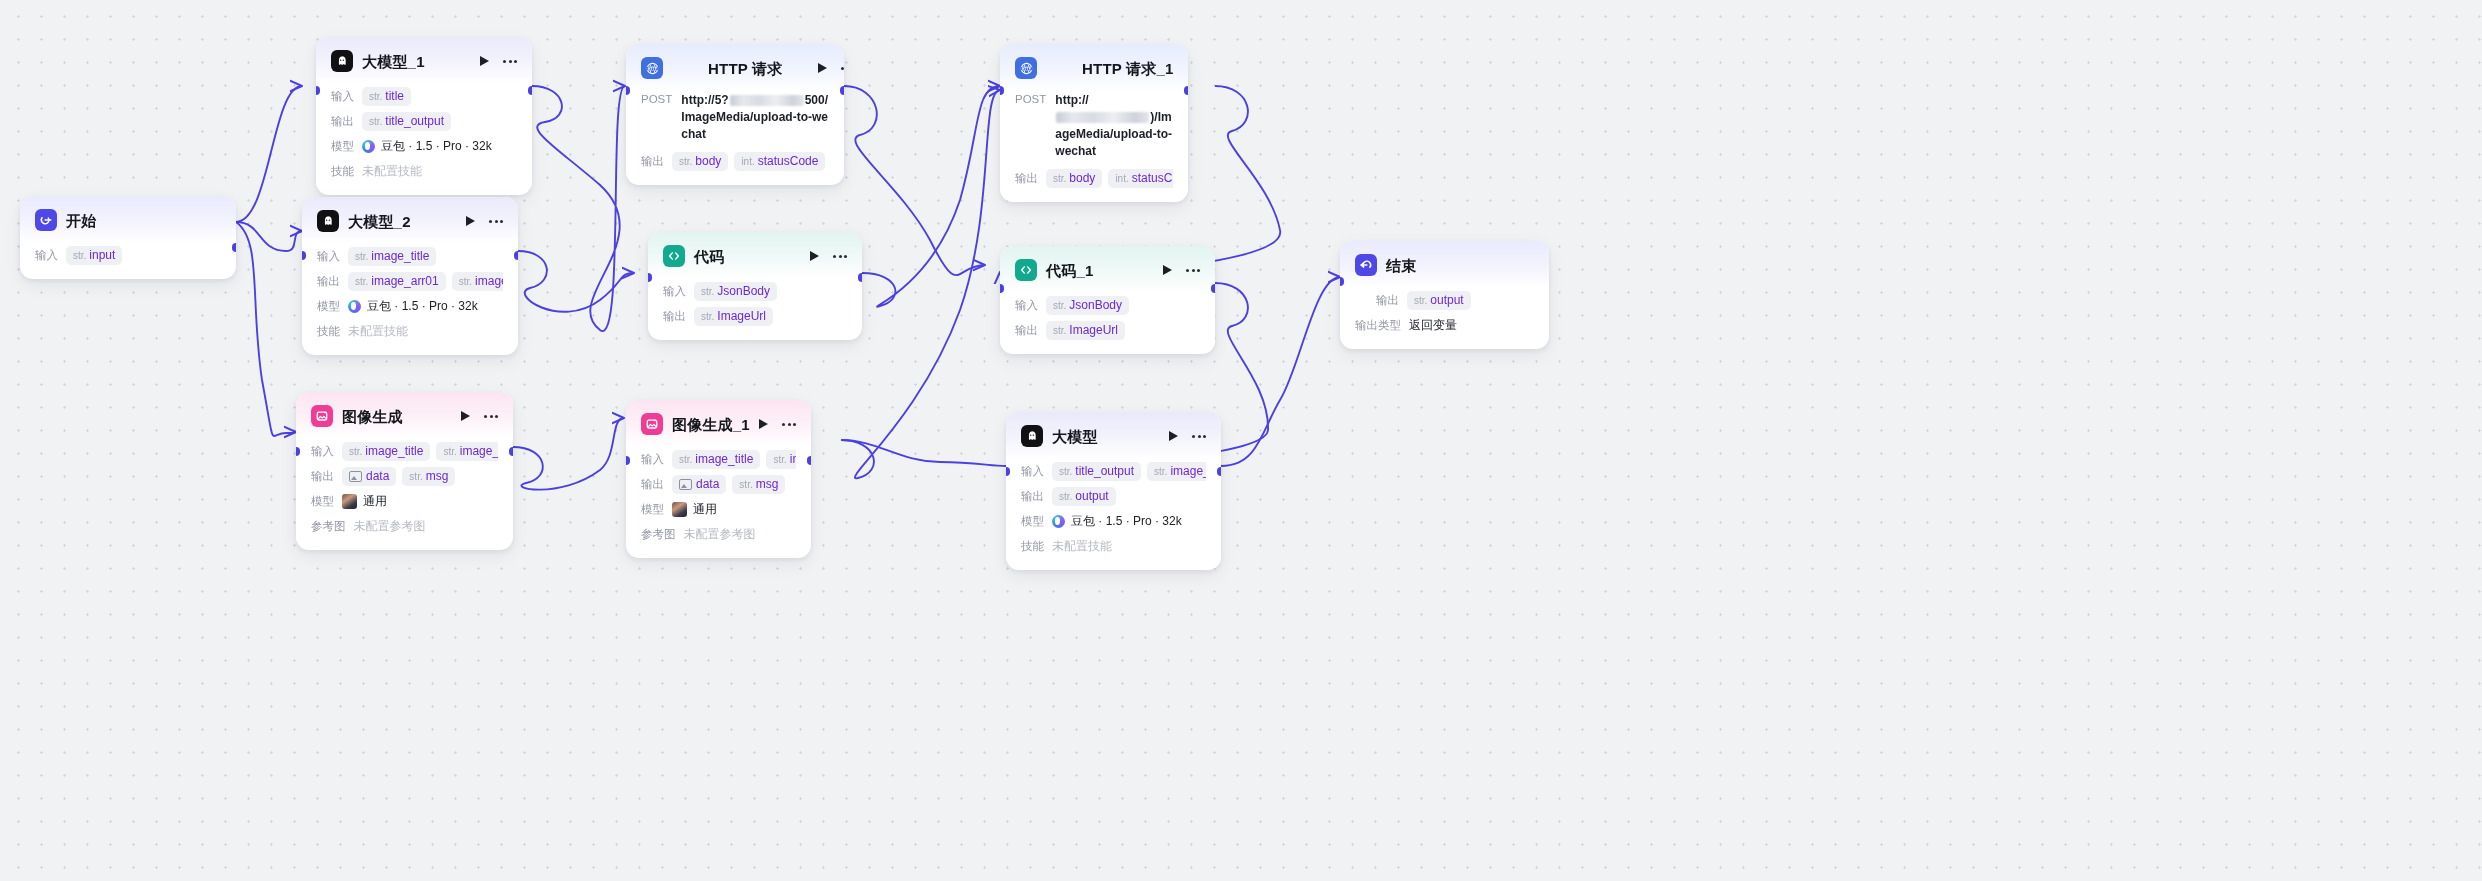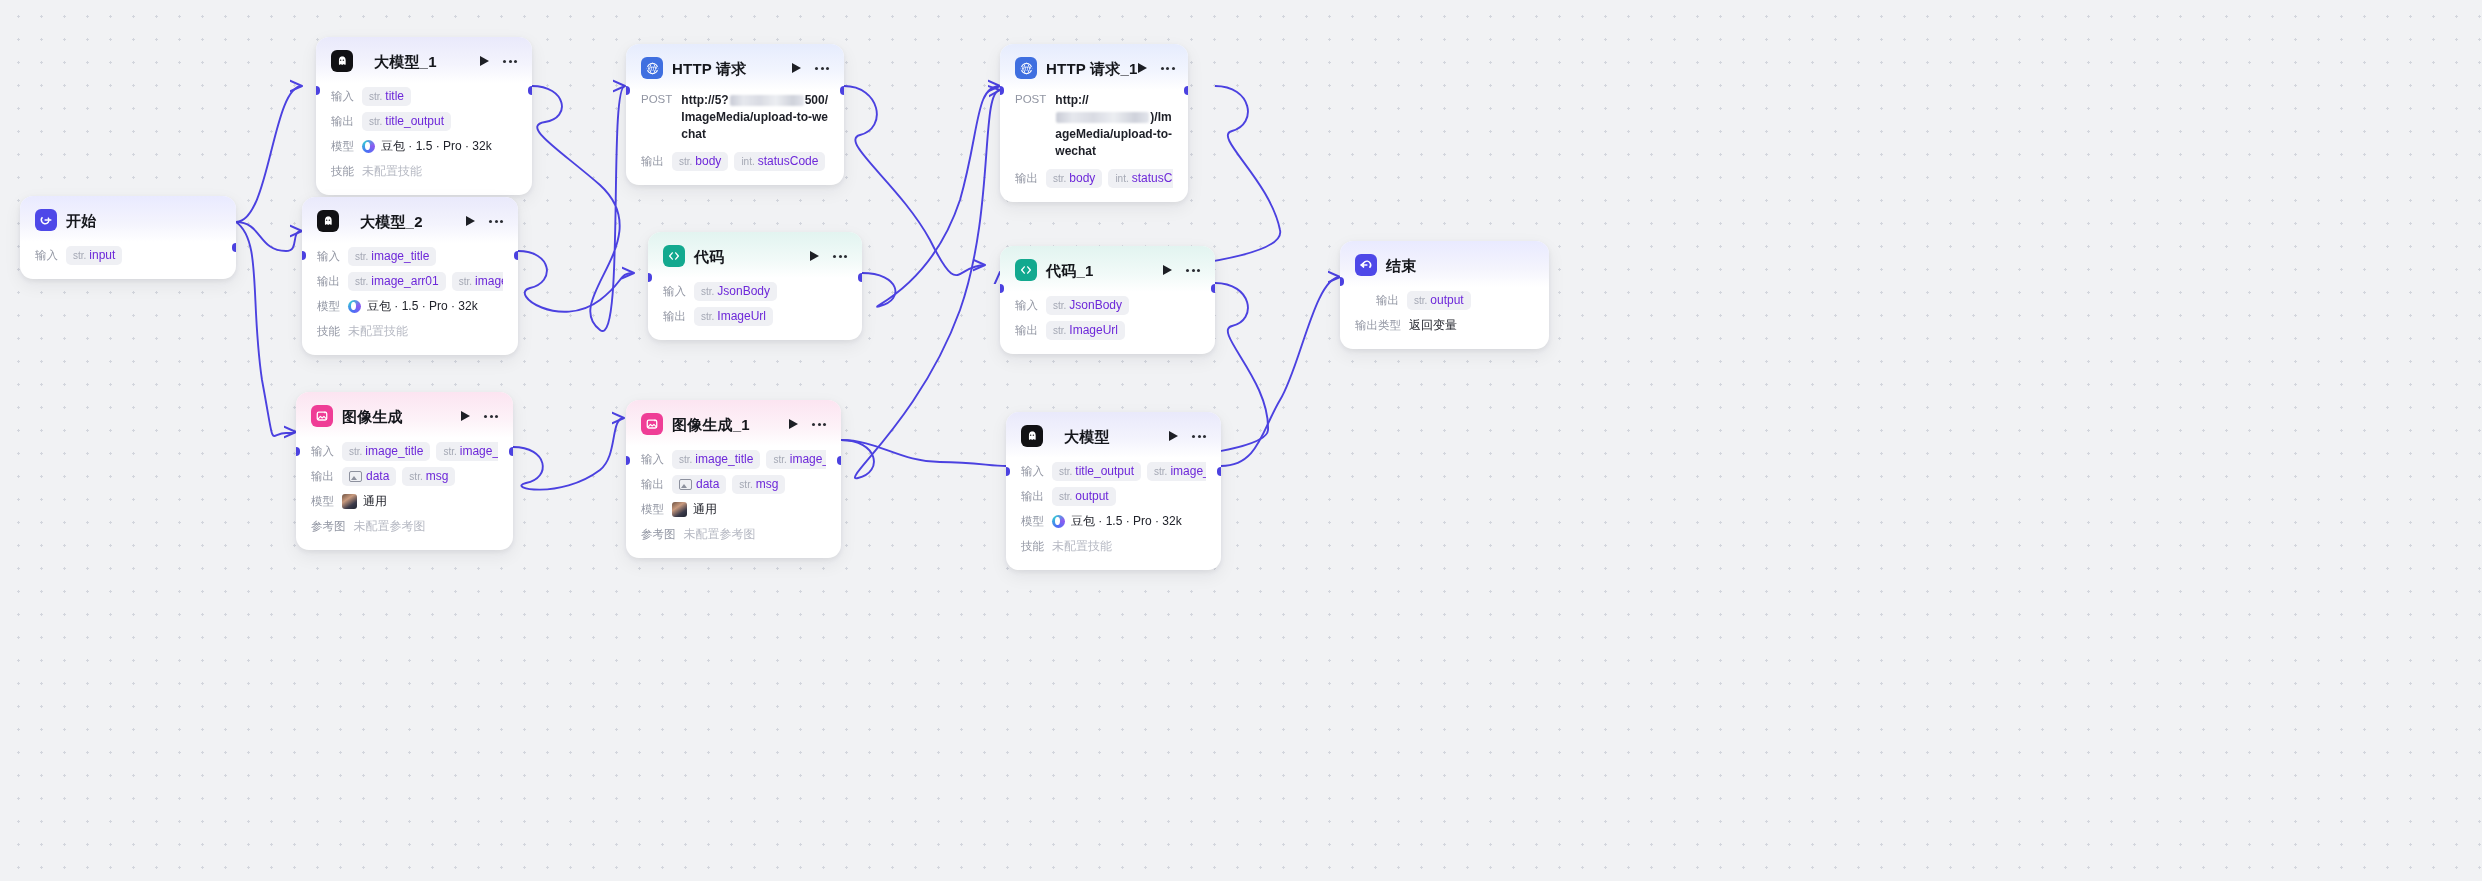--- a/index.html
+++ b/index.html
@@ -27,22 +27,22 @@
     overflow: hidden;
   }
   .node-head {
     display: flex; align-items: center;
     padding: 13px 15px 11px 15px;
     position: relative;
   }
   
   .fam-start  .node-head { background: linear-gradient(180deg,#e9eaff 0%, #f4f4fd 60%, #ffffff 100%); }
   .fam-end    .node-head { background: linear-gradient(180deg,#e9eaff 0%, #f4f4fd 60%, #ffffff 100%); }
-  .fam-llm    .node-head { background: linear-gradient(180deg,#e9e9fb 0%, #f4f4fd 60%, #ffffff 100%); gap: 12px; }
-  .fam-http   .node-head { background: linear-gradient(180deg,#e6ecfd 0%, #f2f5fe 60%, #ffffff 100%); }
+  .fam-llm    .node-head { background: linear-gradient(180deg,#e9e9fb 0%, #f4f4fd 60%, #ffffff 100%); }
+  .fam-http   .node-head { background: linear-gradient(180deg,#e6ecfd 0%, #f2f5fe 60%, #ffffff 100%); gap: 36px; }
   .fam-code   .node-head { background: linear-gradient(180deg,#e2f4f0 0%, #f1faf8 60%, #ffffff 100%); }
   .fam-image  .node-head { background: linear-gradient(180deg,#fce4f1 0%, #fdf2f8 60%, #ffffff 100%); }
 
   .node-icon {
     width: 22px; height: 22px; border-radius: 6px;
     flex: 0 0 22px; display: flex; align-items: center; justify-content: center;
     margin-right: 9px;
   }
   .ic-start, .ic-end { background: #4e48e8; }
   .ic-llm   { background: #111114; }
@@ -433,21 +433,21 @@
         <span class="pill">
           <span class="ty">str.</span>
           <span class="nm">ImageUrl</span>
         </span>
       </div>
     </div>
     <span class="port left" style="top:41px;"></span>
     <span class="port right" style="top:41px;"></span>
   </div>
 
-  <div class="node fam-image" style="left:626px; top:400px; width:215px;">
+  <div class="node fam-image" style="left:626px; top:400px; width:185px;">
     <div class="node-head">
       <span class="node-icon ic-image">
         <svg width="14" height="14" viewBox="0 0 16 16">
             <rect x="2.6" y="3.6" width="10.8" height="9" rx="1.7" fill="none" stroke="#fff" stroke-width="1.5"></rect>
             <path d="M3.6 11.2 L6.2 8.4 L8.2 10.3 L10.2 8.4 L12.4 10.8" fill="none" stroke="#fff" stroke-width="1.3" stroke-linecap="round" stroke-linejoin="round"></path>
             <path d="M11.4 2.2 l.5 1.2 1.2.5 -1.2.5 -.5 1.2 -.5-1.2 -1.2-.5 1.2-.5z" fill="#fff"></path>
           </svg>
       </span>
       <span class="node-title">图像生成_1</span>
       <span class="head-actions">

